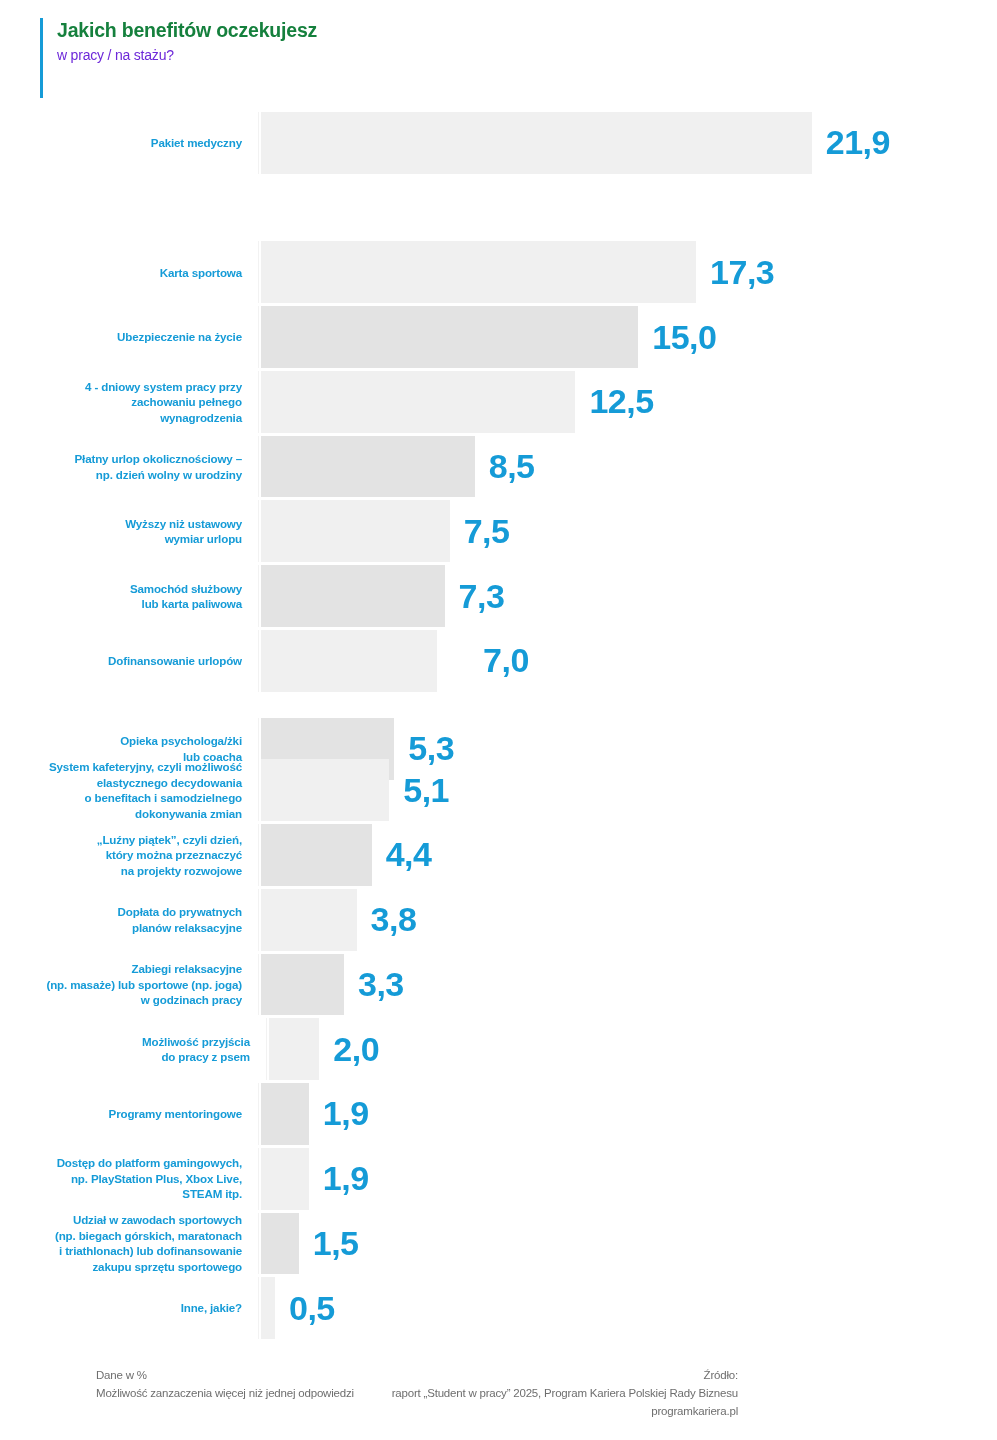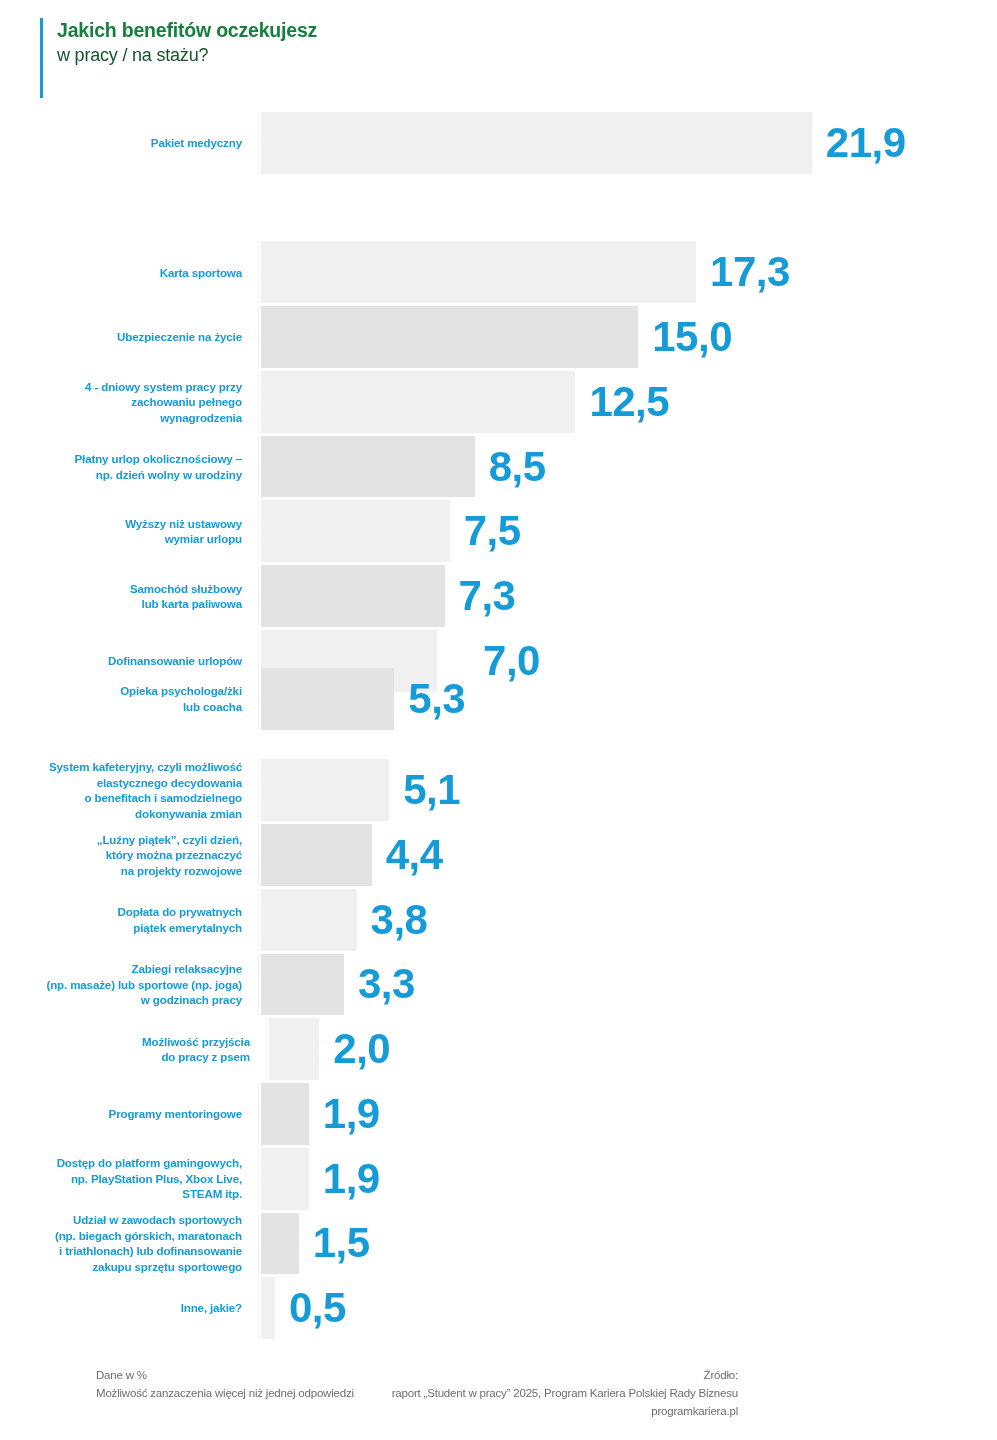--- a/index.html
+++ b/index.html
@@ -28,23 +28,23 @@
   }
   #title-line1 {
     font-size: 19.5px;
     font-weight: bold;
     color: #15803d;
     letter-spacing: -0.2px;
     line-height: 25px;
     white-space: nowrap;
   }
   #title-line2 {
-    font-size: 18px;
+    font-size: 14px;
     font-weight: normal;
-    color: #14532d;
+    color: #6d28d9;
     letter-spacing: -0.2px;
     line-height: 24px;
     white-space: nowrap;
   }
 
   
   #chart {
     position: absolute;
     left: 0;
     top: 112px;
@@ -94,21 +94,21 @@
     bottom: 0;
   }
   .bar.light { background: #f0f0f0; }
   .bar.dark  { background: #e3e3e3; }
   .value {
     position: absolute;
     top: 0;
     bottom: 0;
     display: flex;
     align-items: center;
-    font-size: 42px;
+    font-size: 34px;
     font-weight: bold;
     color: #159BD7;
     letter-spacing: -0.5px;
     white-space: nowrap;
     padding-left: 14px;
   }
 
   
   #footer {
     position: absolute;
@@ -241,21 +241,21 @@
         <div class="cat-label">
           <div>
             <div>Dofinansowanie urlopów</div>
           </div>
         </div>
         <div class="axis-line"></div>
         <div class="bar light" style="width: 176.05px;"></div>
         <div class="value" style="left: 437.05px; margin-left: 32px;">7,0</div>
       </div>
     </div>
-    <div class="row" style="position: absolute; left: 0px; right: 0px; top: 556px; height: 64.7368px;">
+    <div class="row" style="position: absolute; left: 0px; right: 0px; top: 606px; height: 64.7368px;">
       <div class="row-inner">
         <div class="cat-label">
           <div>
             <div>Opieka psychologa/żki</div>
             <div>lub coacha</div>
           </div>
         </div>
         <div class="axis-line"></div>
         <div class="bar dark" style="width: 133.295px;"></div>
         <div class="value" style="left: 394.295px;">5,3</div>
@@ -288,21 +288,21 @@
         <div class="axis-line"></div>
         <div class="bar dark" style="width: 110.66px;"></div>
         <div class="value" style="left: 371.66px;">4,4</div>
       </div>
     </div>
     <div class="row" style="position: absolute; left: 0px; right: 0px; top: 776.842px; height: 64.7368px;">
       <div class="row-inner">
         <div class="cat-label">
           <div>
             <div>Dopłata do prywatnych</div>
-            <div>piątek emerytalnych</div>
+            <div>planów relaksacyjne</div>
           </div>
         </div>
         <div class="axis-line"></div>
         <div class="bar light" style="width: 95.57px;"></div>
         <div class="value" style="left: 356.57px;">3,8</div>
       </div>
     </div>
     <div class="row" style="position: absolute; left: 0px; right: 0px; top: 841.579px; height: 64.7368px;">
       <div class="row-inner">
         <div class="cat-label">

